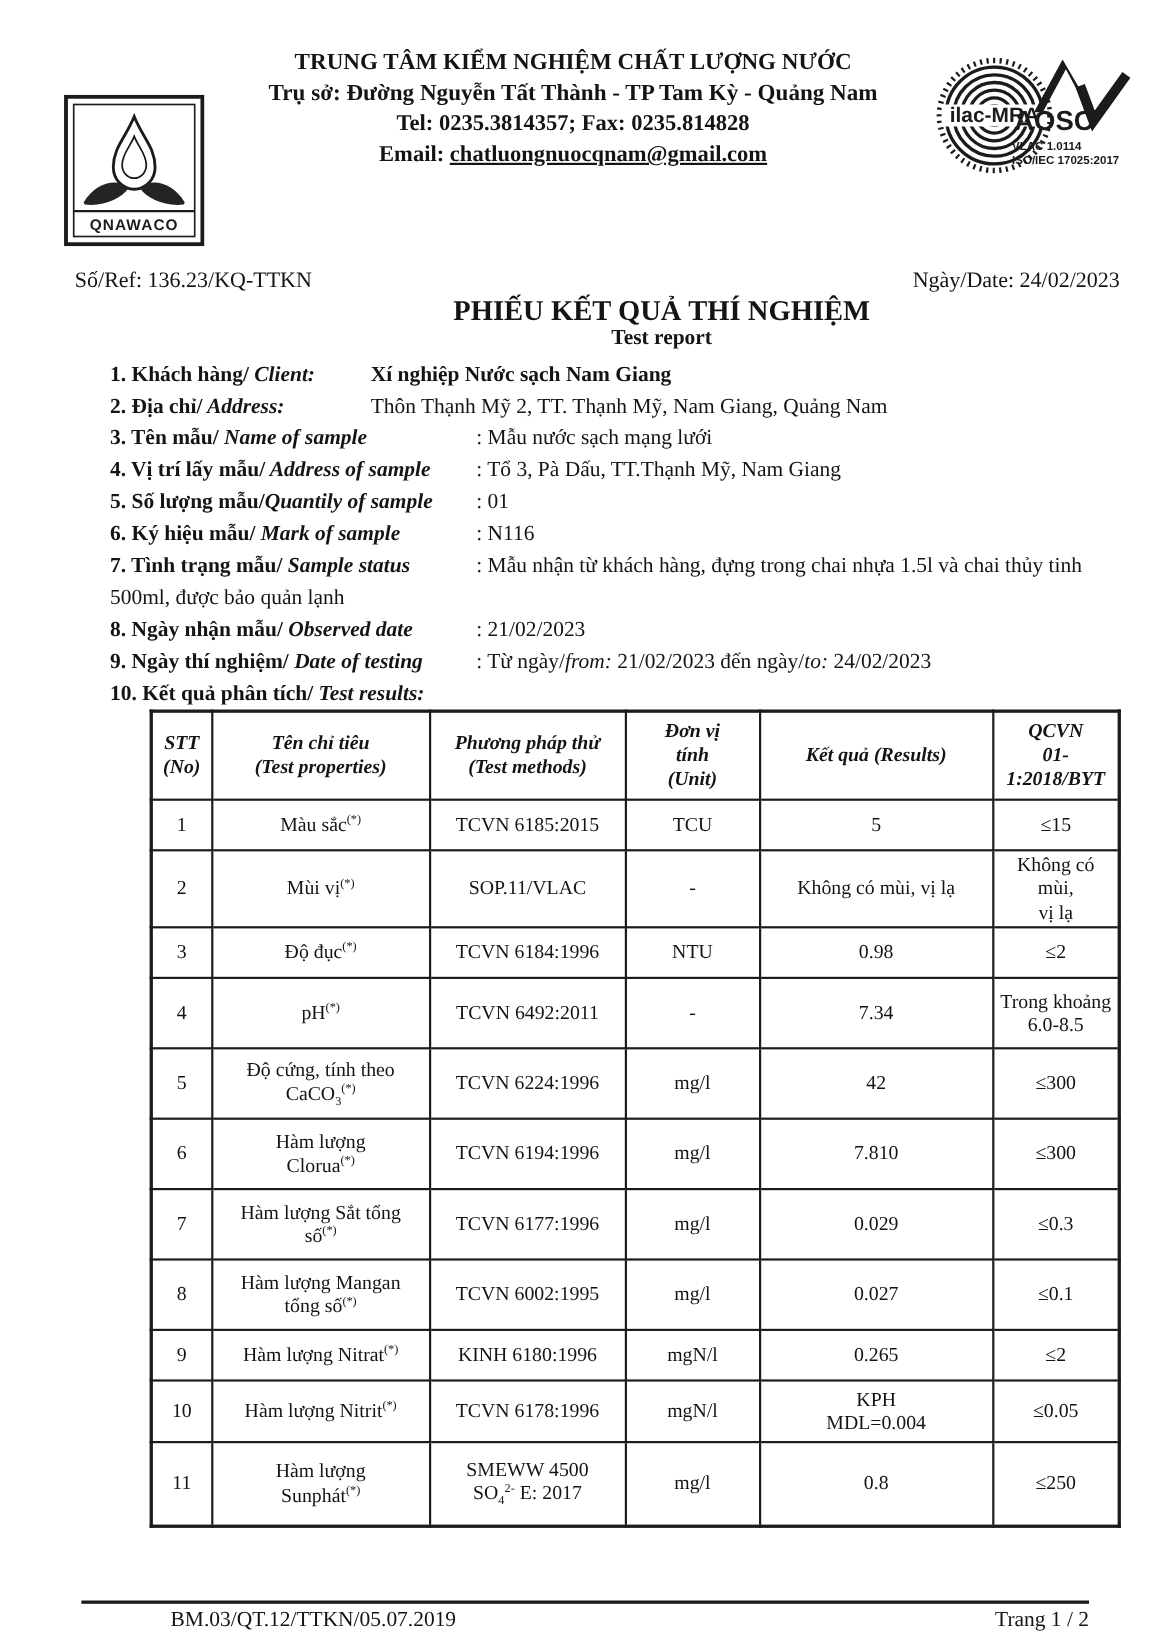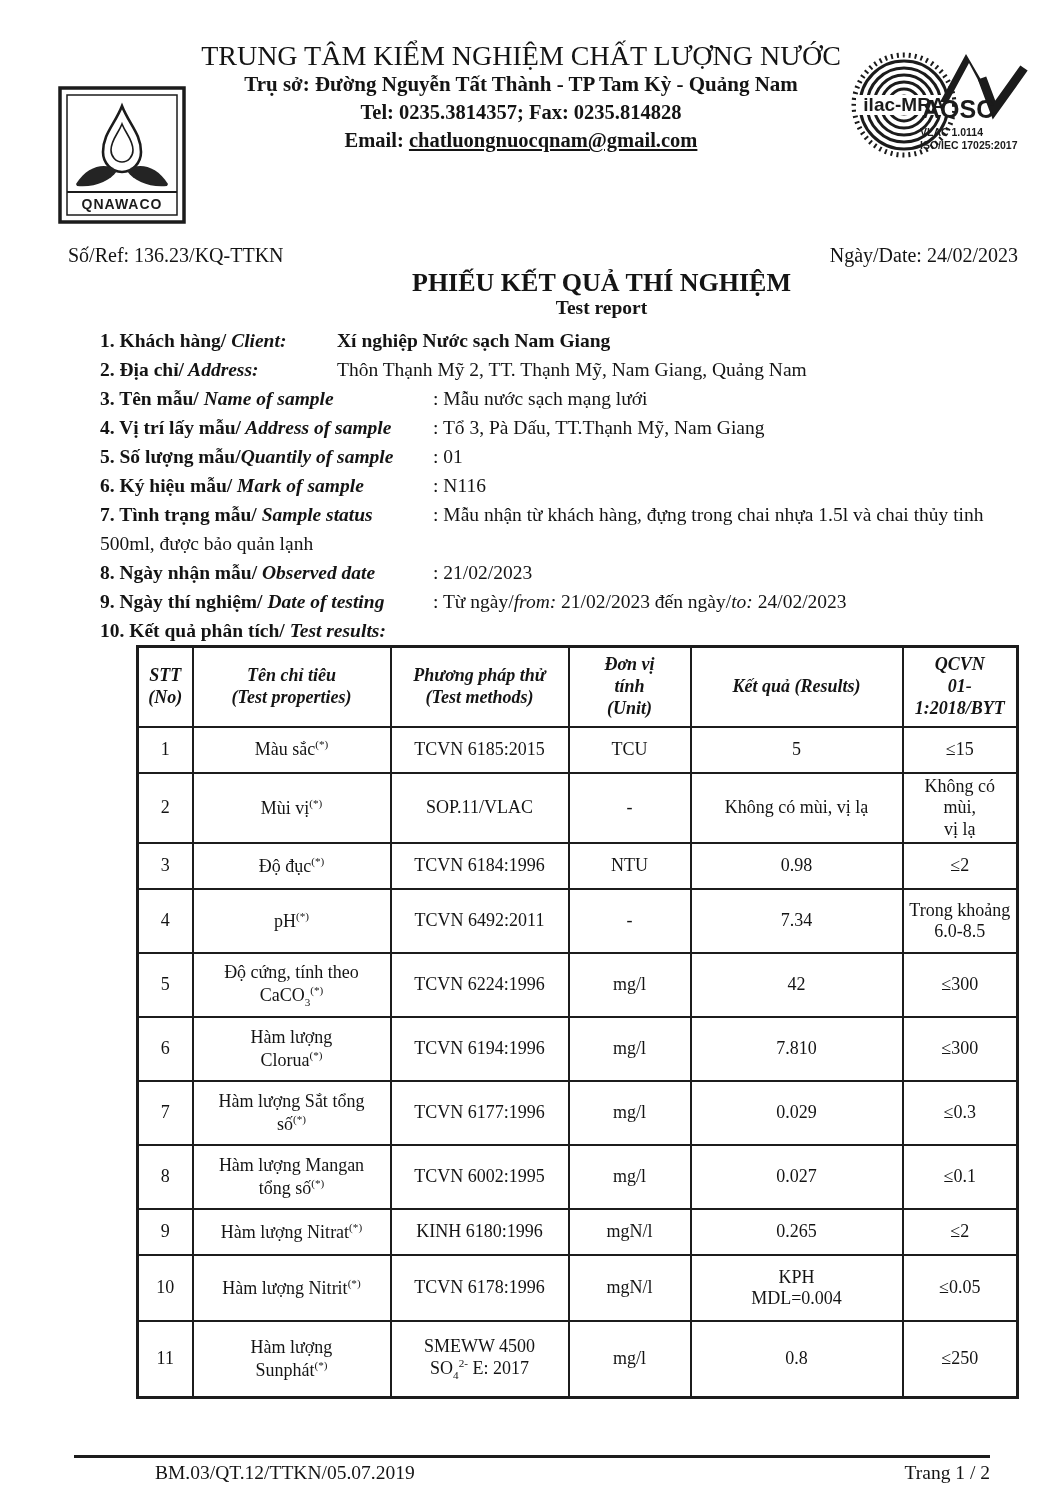--- a/index.html
+++ b/index.html
@@ -6,21 +6,21 @@
   .page{
     position:relative;width:1063px;height:1500px;background:#ffffff;
     font-family:"Liberation Serif","DejaVu Serif",serif;color:#141414;
     overflow:hidden;
   }
   
   .logo-box{position:absolute;left:58px;top:86px;width:128px;height:128px;}
   .head-center{position:absolute;left:188px;top:42px;width:666px;text-align:center;}
   .hc-line{line-height:28px;white-space:nowrap;}
   .hc-company{font-size:21px;letter-spacing:-0.3px;}
-  .hc-center-name{font-size:28px;font-weight:normal;}
+  .hc-center-name{font-size:21px;font-weight:bold;}
   .hc-address{font-size:21px;font-weight:bold;}
   .hc-tel{font-size:20.5px;font-weight:bold;}
   .hc-email{font-size:20.5px;font-weight:bold;}
   .hc-email .email-addr{text-decoration:underline;}
   .seal-ilac{position:absolute;left:851px;top:52px;width:106px;height:106px;}
   .seal-aosc{position:absolute;left:920px;top:50px;width:112px;}
   .aosc-cert{font-family:"Liberation Sans","DejaVu Sans",sans-serif;font-weight:bold;
     font-size:10.5px;line-height:13px;color:#1b1b1b;}
   
   .ref-row{position:absolute;top:244px;left:68px;width:950px;display:flex;
@@ -42,21 +42,21 @@
   .results{position:absolute;top:645px;left:136px;border-collapse:collapse;
     table-layout:fixed;width:880px;font-size:18px;}
   .results th,.results td{border:2px solid #1c1c1c;text-align:center;
     vertical-align:middle;padding:2px 4px;line-height:1.2;}
   .results{border:3px solid #1c1c1c;}
   .results th{font-weight:bold;}
   .pre{white-space:pre-line;}
   sup{font-size:0.62em;}
   sub{font-size:0.62em;}
   tr.h-hd{height:80px;font-style:italic;} tr.h-s{height:46px;} tr.h-m{height:64px;}
-  tr.h-10{height:66px;} tr.h-11{height:76px;}
+  tr.h-10{height:56px;} tr.h-11{height:76px;}
   
   .footer-rule{position:absolute;top:1455px;left:74px;width:916px;height:0;
     border-top:3px solid #1c1c1c;}
   .footer-row{position:absolute;top:1462px;left:155px;width:835px;display:flex;
     justify-content:space-between;font-size:19.5px;}
 </style>
 </head>
 <body>
 
 <div class="page">

